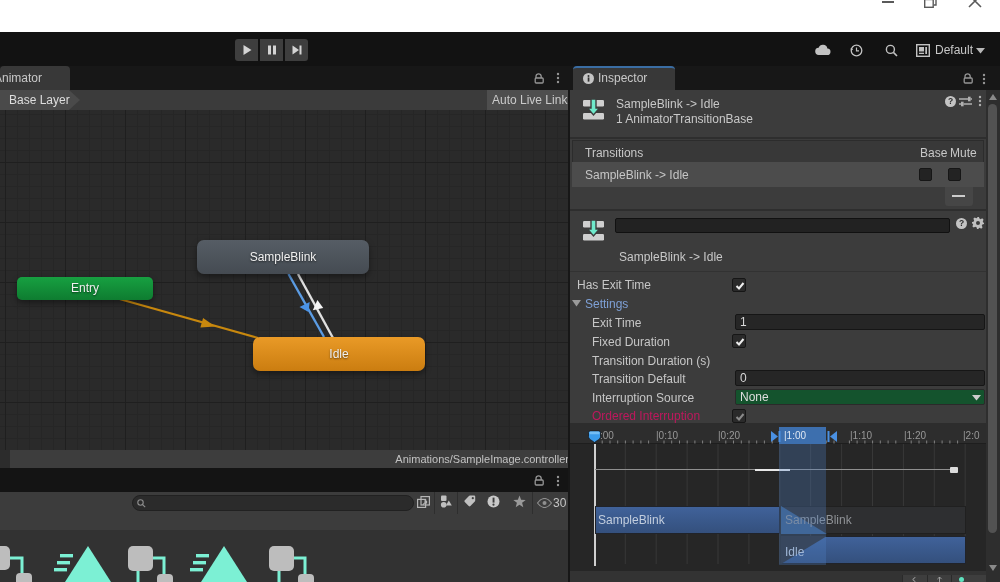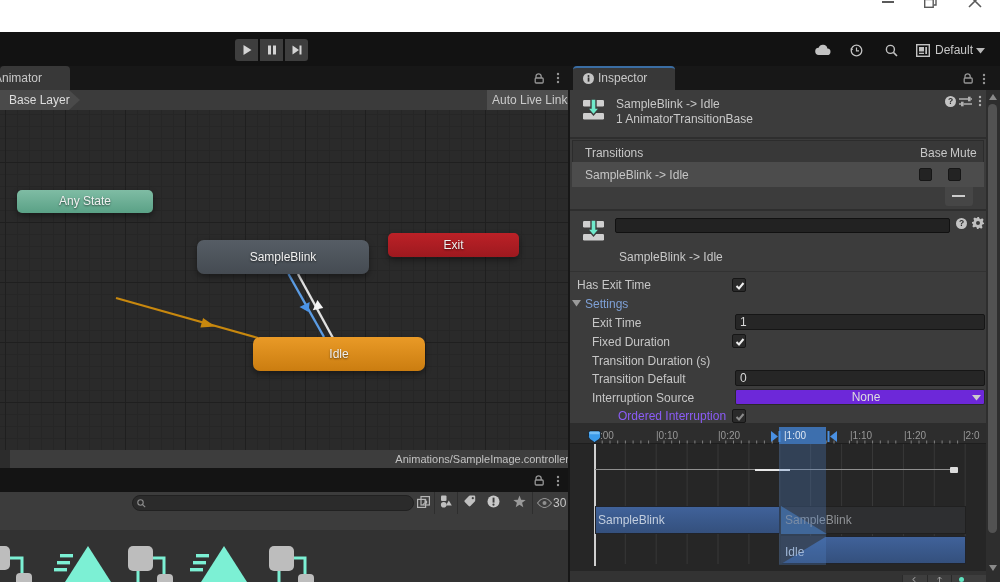--- a/index.html
+++ b/index.html
@@ -106,23 +106,22 @@
     <line x1="116" y1="188" x2="258" y2="228" stroke="#c8880e" stroke-width="2.2"></line>
     <g transform="translate(208,214.5) rotate(15.7)">
           <path d="M-6.5 -5 L7.5 0 L-6.5 5 Z" fill="#c8880e"></path>
         </g>
     <line x1="288.5" y1="164" x2="324" y2="227" stroke="#5b9ce4" stroke-width="2.4"></line>
     <line x1="298" y1="164" x2="333" y2="228" stroke="#e0e0e0" stroke-width="2.4"></line>
     <polygon points="299.5,196.9 309.7,192 308.5,202" fill="#4a93e8"></polygon>
     <polygon points="317.4,189.9 323.2,197.9 312.8,200.3" fill="#f5f5f5"></polygon>
   </svg>
 
-  <div class="node" style="left:17px;top:80px;width:136px;height:23px;line-height:23px;background:linear-gradient(180deg,#7fbca4,#5aa186);">Any State</div>
   <div class="node" style="left:197px;top:130px;width:172px;height:34px;line-height:34px;background:linear-gradient(180deg,#565d65,#454b52);border-radius:7px;">SampleBlink</div>
-  <div class="node" style="left:388px;top:123px;width:131px;height:24px;line-height:24px;background:linear-gradient(180deg,#bc2127,#9d191f);">Exit</div>
+  <div class="node" style="left:17px;top:167px;width:136px;height:23px;line-height:23px;background:linear-gradient(180deg,#17a041,#0e7c30);">Entry</div>
   <div class="node" style="left:253px;top:227px;width:172px;height:34px;line-height:34px;background:linear-gradient(180deg,#e99a27,#cb7d10);border-radius:7px;">Idle</div>
 </div>
 
 <div class="abs" style="left:0;top:450px;width:568px;height:18px;background:#3d3d3d;"></div>
 <div class="abs" style="left:0;top:450px;width:10px;height:18px;background:#2c2c2c;"></div>
 <div class="abs f11" style="left:0;top:453px;width:569px;text-align:right;color:#c2c2c2;">Animations/SampleImage.controller</div>
 
 <div class="abs" style="left:0;top:468px;width:568px;height:24px;background:#141414;"></div>
 <svg class="abs" style="left:534px;top:475px;" width="11" height="11" viewBox="0 0 11 11">
   <path d="M2 5 V3.4 a2.6 2.6 0 0 1 5.2 0 V5" fill="none" stroke="#969696" stroke-width="1.3"></path>
@@ -300,25 +299,25 @@
 <div class="lbl" style="left:592px;top:335px;">Fixed Duration</div>
 <div class="cb" style="left:732px;top:334px;">
       <svg width="12" height="12" viewBox="0 0 12 12">
         <path d="M2.5 6 L5 8.5 L9.5 3" stroke="#ededed" stroke-width="2" fill="none"></path>
       </svg>
     </div>
 <div class="lbl" style="left:592px;top:354px;">Transition Duration (s)</div>
 <div class="lbl" style="left:592px;top:372px;">Transition Default</div>
 <div class="fld" style="left:735px;top:370px;width:250px;height:16px;line-height:15px;">0</div>
 <div class="lbl" style="left:592px;top:391px;">Interruption Source</div>
-<div class="abs" style="left:735px;top:389px;width:250px;height:16px;background:#6d28d9;border:1px solid #2a2a2a;border-radius:2px;color:#dedede;font-size:12px;padding-left:12px;line-height:15px;text-align:center;">None</div>
+<div class="abs" style="left:735px;top:389px;width:250px;height:16px;background:#14532d;border:1px solid #2a2a2a;border-radius:2px;color:#dedede;font-size:12px;padding-left:4px;line-height:15px;">None</div>
 <svg class="abs" style="left:972px;top:395px;" width="9" height="6" viewBox="0 0 9 6">
       <path d="M0 0 L9 0 L4.5 5.5 Z" fill="#cccccc"></path>
     </svg>
-<div class="lbl" style="left:592px;top:409px;color:#8b5cf6;margin-left:26px;">Ordered Interruption</div>
+<div class="lbl" style="left:592px;top:409px;color:#be185d;">Ordered Interruption</div>
 <div class="cb" style="left:732px;top:409px;">
       <svg width="12" height="12" viewBox="0 0 12 12">
         <path d="M2.5 6 L5 8.5 L9.5 3" stroke="#8a8a8a" stroke-width="2" fill="none"></path>
       </svg>
     </div>
 
 <div class="abs" style="left:570px;top:423px;width:416px;height:148px;background:#262626;overflow:hidden;" id="tl">
 
   <div class="abs" style="left:0;top:0;width:416px;height:21px;background:#2d2d2d;border-bottom:1px solid #1e1e1e;"></div>
 

